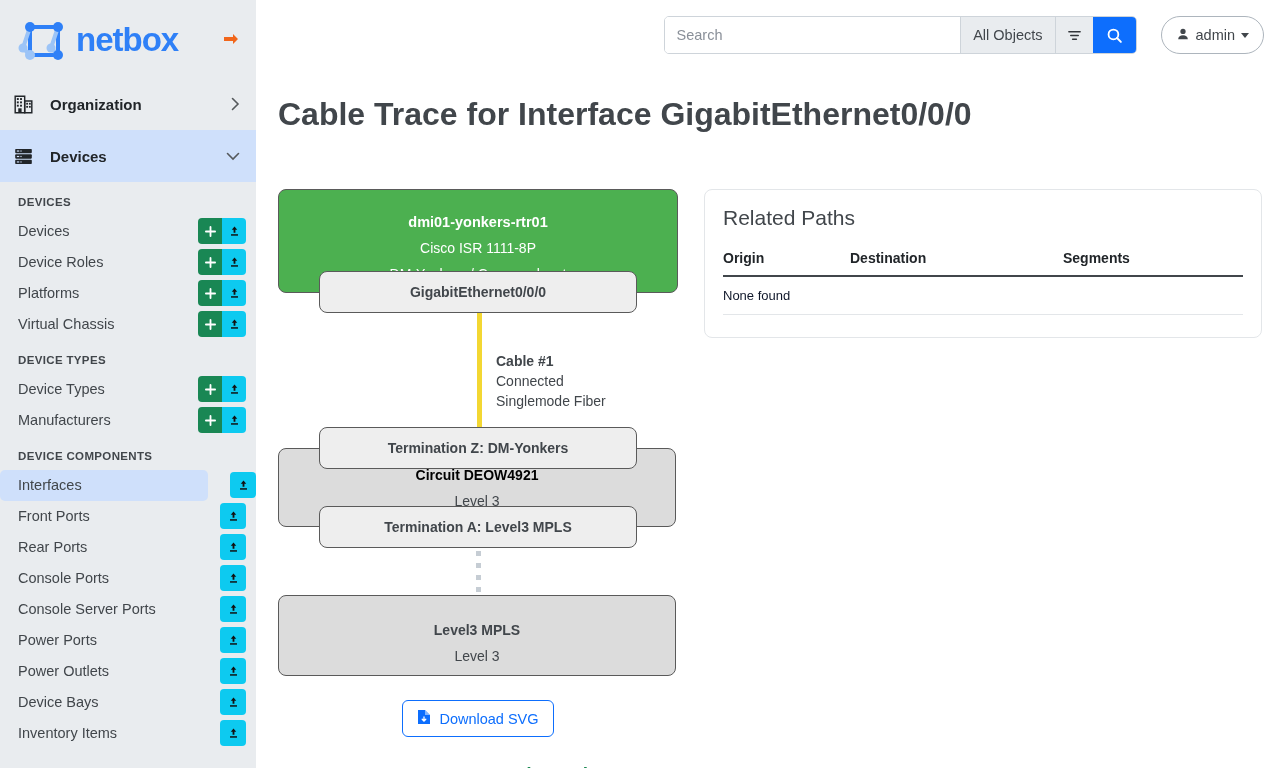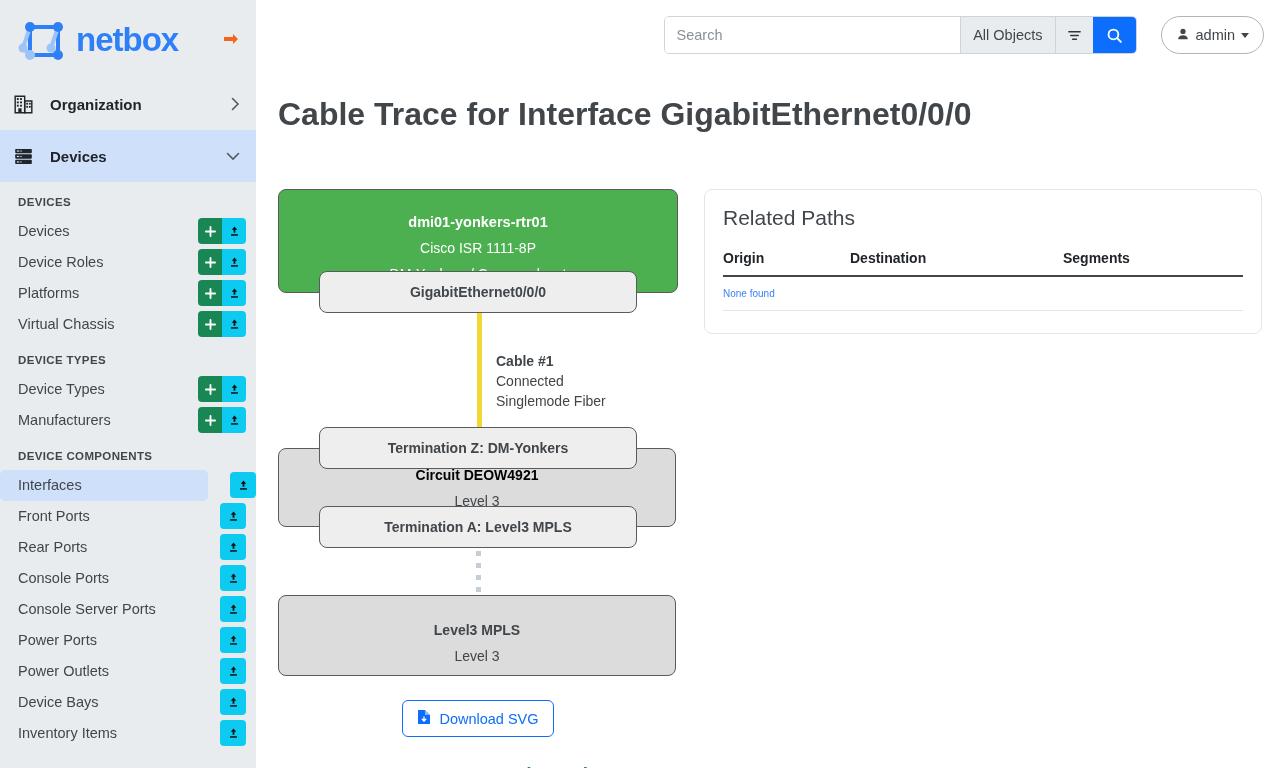--- a/index.html
+++ b/index.html
@@ -197,21 +197,21 @@
   }
   .card-title { font-size: 21px; color: #41464b; font-weight: 400; margin-bottom: 20px; }
   table.paths { width: 100%; border-collapse: collapse; }
   table.paths th {
     text-align: left; font-size: 14px; font-weight: 700; color: #212529;
     padding: 0 0 9px 0; border-bottom: 2px solid #41464b;
   }
   table.paths th.c-origin { width: 127px; }
   table.paths th.c-dest { width: 213px; }
   table.paths td {
-    font-size: 10px; color: #3b82f6; padding: 11px 0;
+    font-size: 13px; color: #0f172a; padding: 11px 0;
     border-bottom: 1px solid #e3e6e9;
   }
 </style>
 </head>
 <body>
 
 <div class="app">
 
   <aside class="sidebar">
 

